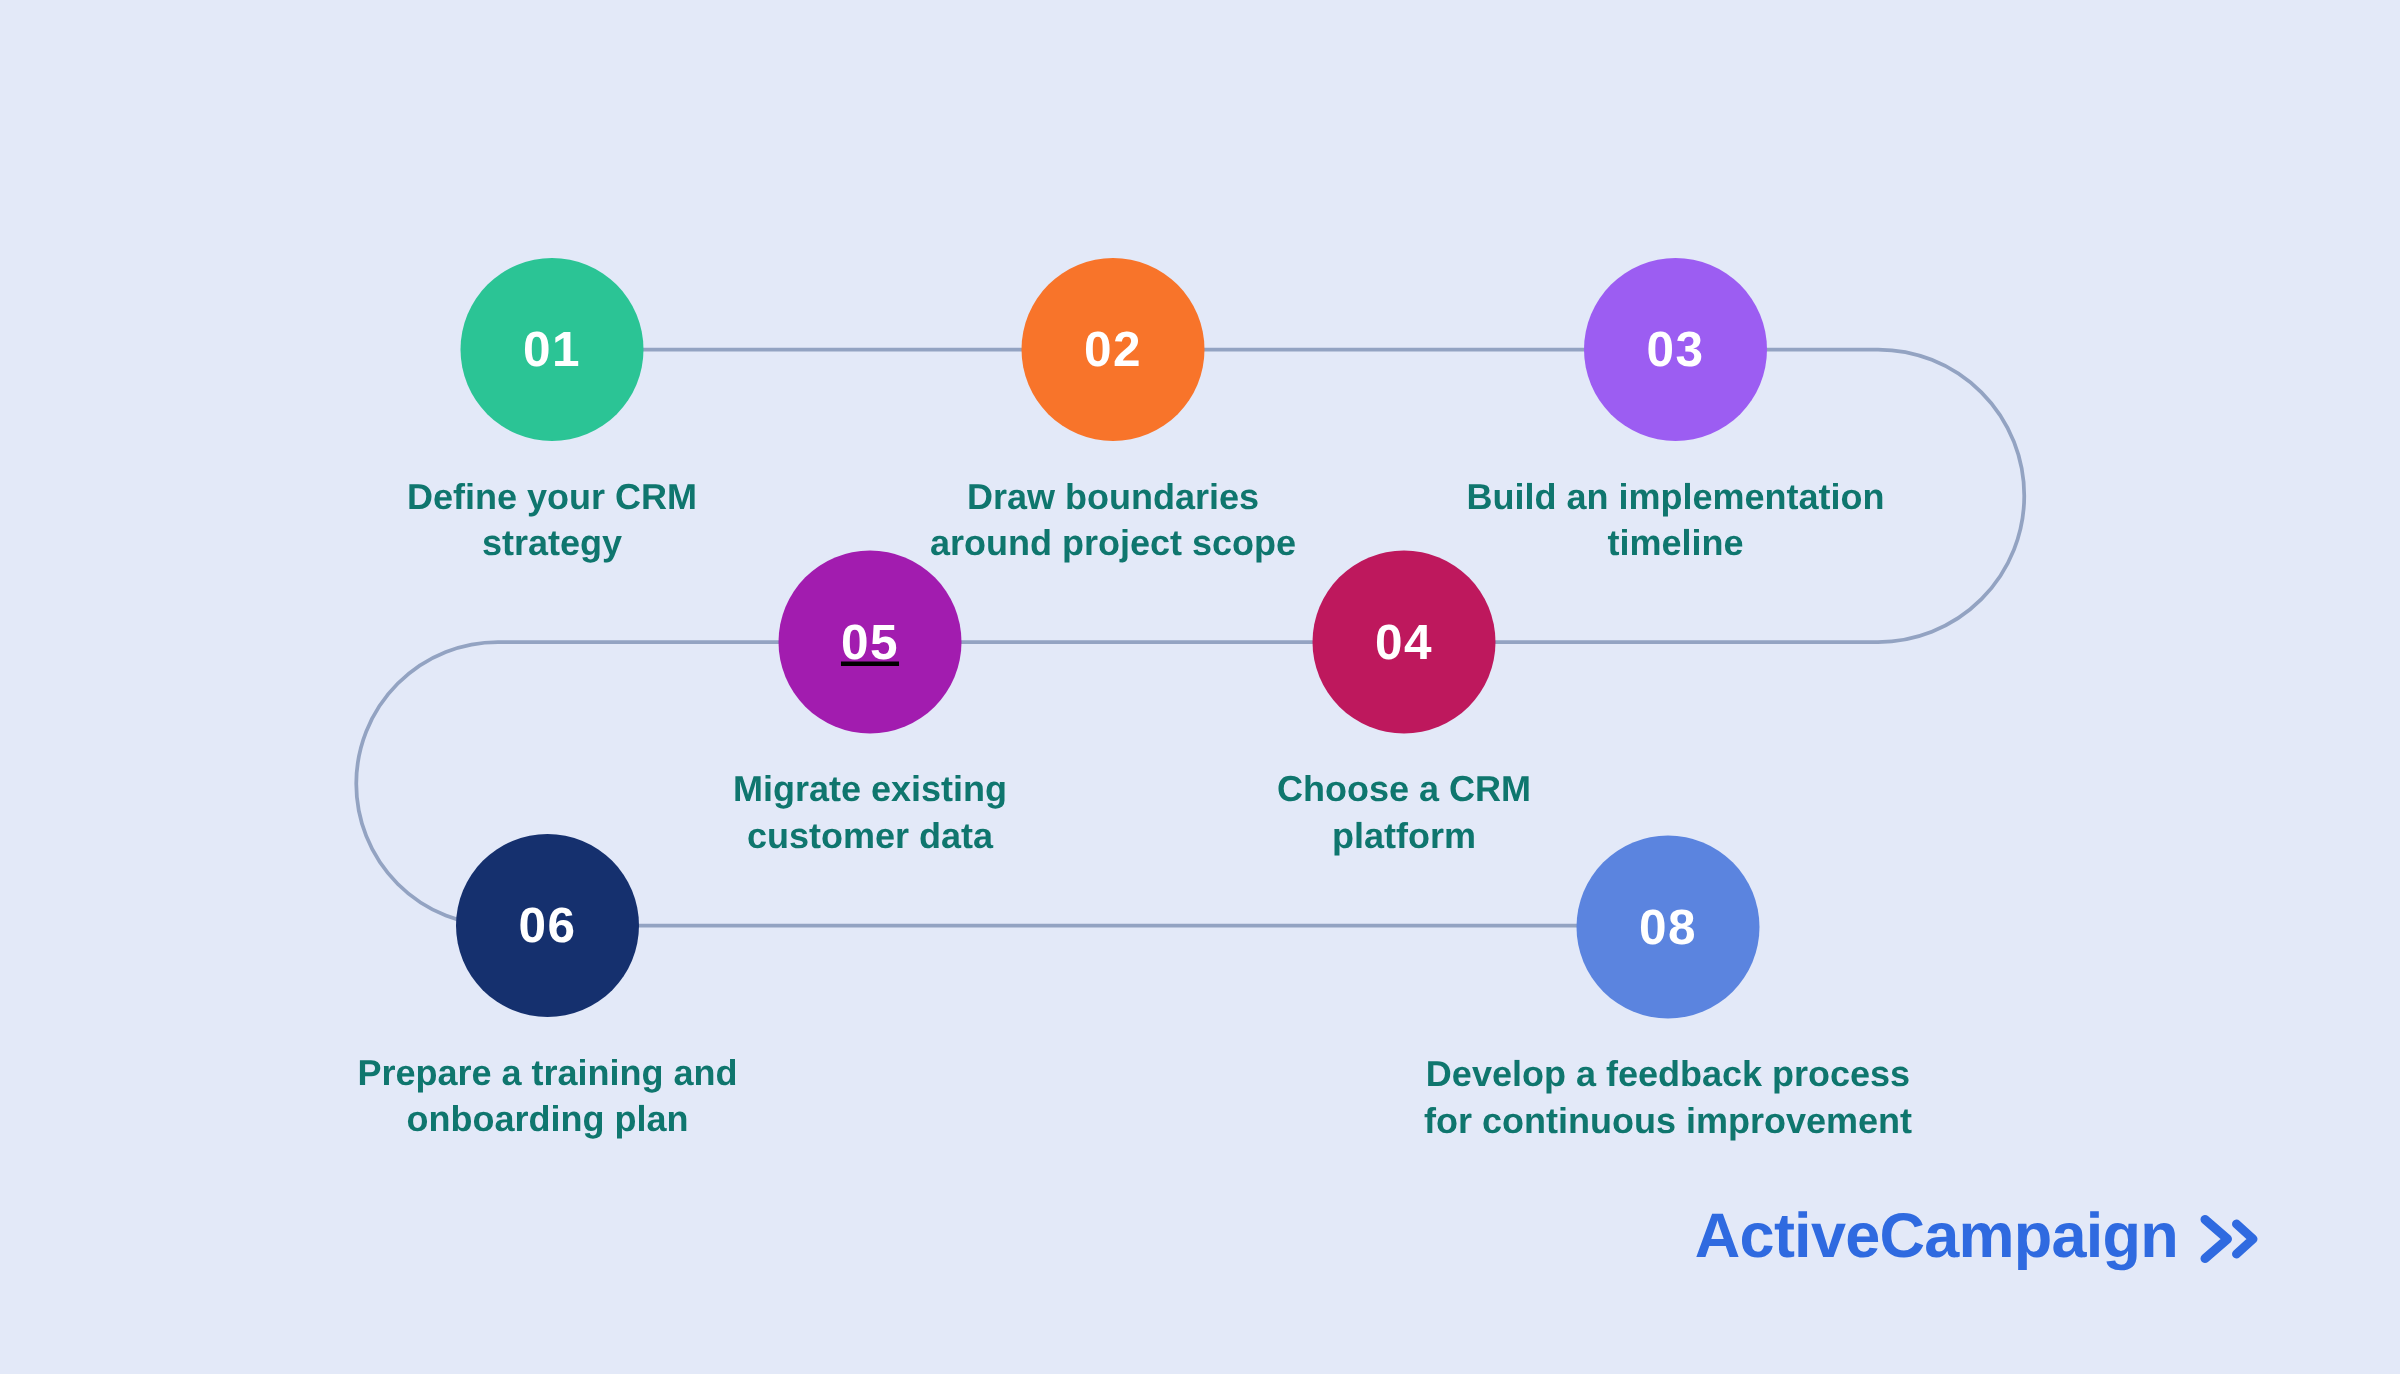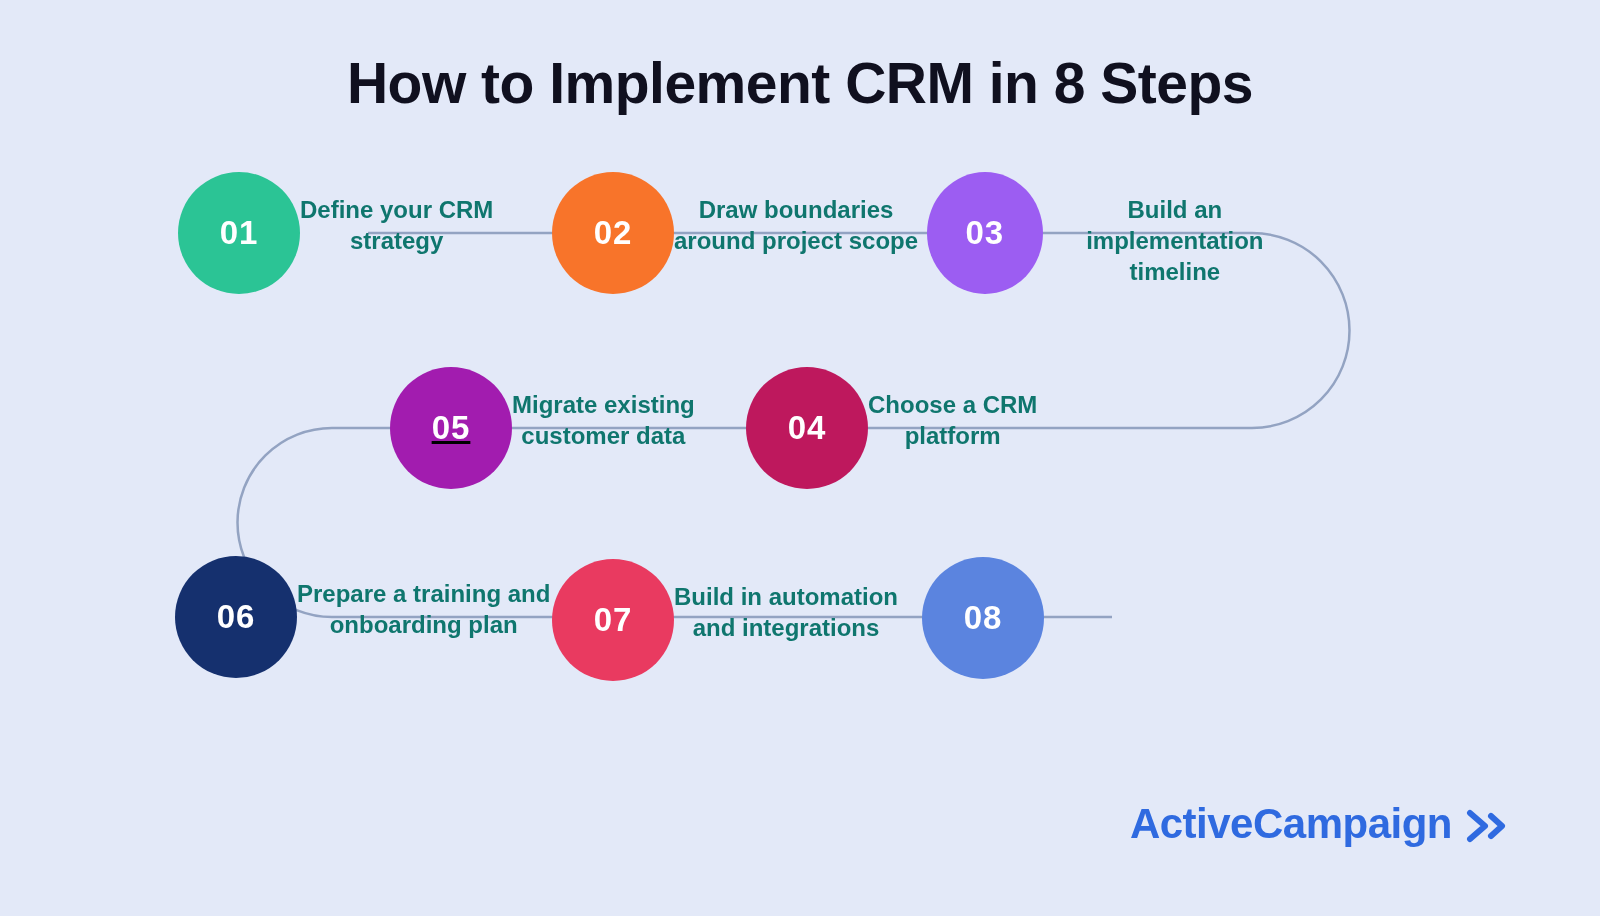--- a/index.html
+++ b/index.html
@@ -29,20 +29,22 @@
     top: 0; left: 0;
     width: 1600px;
     height: 916px;
   }
 
   .step {
     position: absolute;
     width: 380px;
     transform: translateX(-50%);
     display: flex;
+    flex-direction: column;
+    align-items: center;
   }
 
   .circle {
     width: 122px;
     height: 122px;
     border-radius: 50%;
     display: flex;
     align-items: center;
     justify-content: center;
   }
@@ -76,21 +78,20 @@
     letter-spacing: -0.5px;
   }
 
   .brand svg { display: block; margin-top: 4px; }
 </style>
 </head>
 <body>
 
 <div class="canvas" style="background: rgb(227, 233, 248);">
 
-  <div class="title">How to Implement CRM in 8 Steps</div>
 
   <svg class="connector-svg" viewBox="0 0 1600 916" fill="none">
     <path d="M 368 233 H 1252 A 97.5 97.5 0 0 1 1252 428 H 332 A 94.5 94.5 0 0 0 332 617 H 1112" stroke="#93a3c2" stroke-width="2.5" fill="none"></path>
   </svg>
 
   <div class="step" style="left:368px; top:172px;">
     <div class="circle" style="background: rgb(43, 196, 149);">
       <span class="num">01</span>
     </div>
     <div class="label">Define your CRM
@@ -130,32 +131,27 @@
   </div>
 
   <div class="step" style="left:365px; top:556px;">
     <div class="circle" style="background: rgb(21, 48, 110);">
       <span class="num">06</span>
     </div>
     <div class="label">Prepare a training and
 onboarding plan</div>
   </div>
 
-  <div class="step" style="left:742px; top:559px;">
-    <div class="circle" style="background: rgb(233, 58, 96);">
-      <span class="num">07</span>
-    </div>
-    <div class="label">Build in automation
-and integrations</div>
-  </div>
 
   <div class="step" style="left:1112px; top:557px;">
     <div class="circle" style="background: rgb(91, 132, 223);">
       <span class="num">08</span>
     </div>
+    <div class="label">Develop a feedback process
+for continuous improvement</div>
   </div>
 
   <div class="brand" style="color: rgb(47, 106, 224); gap: 14px;">
     <span>ActiveCampaign</span>
     <svg width="42" height="36" viewBox="0 0 42 36">
       <path d="M4 5 L19 18 L4 31" stroke="currentColor" stroke-width="6" fill="none" stroke-linecap="round" stroke-linejoin="round"></path>
       <path d="M25 8 L36 18 L25 28" stroke="currentColor" stroke-width="6" fill="none" stroke-linecap="round" stroke-linejoin="round"></path>
     </svg>
   </div>
 

